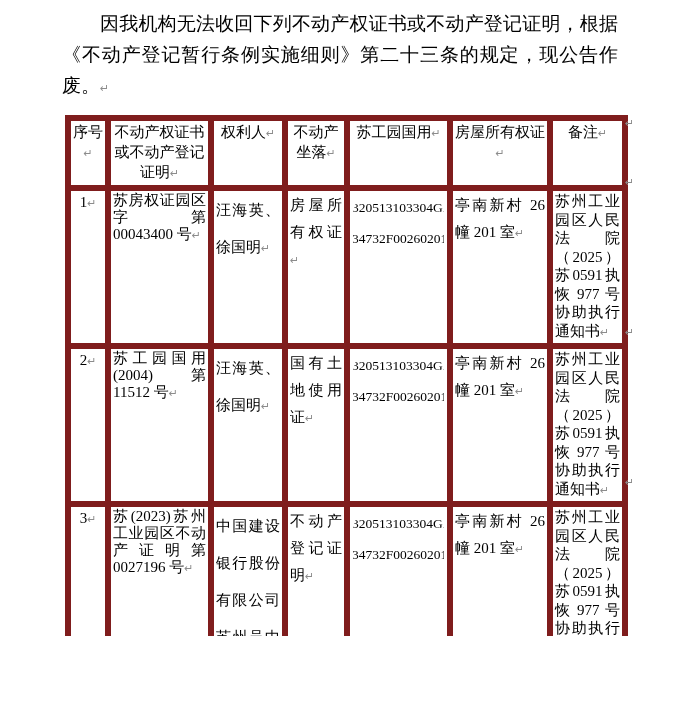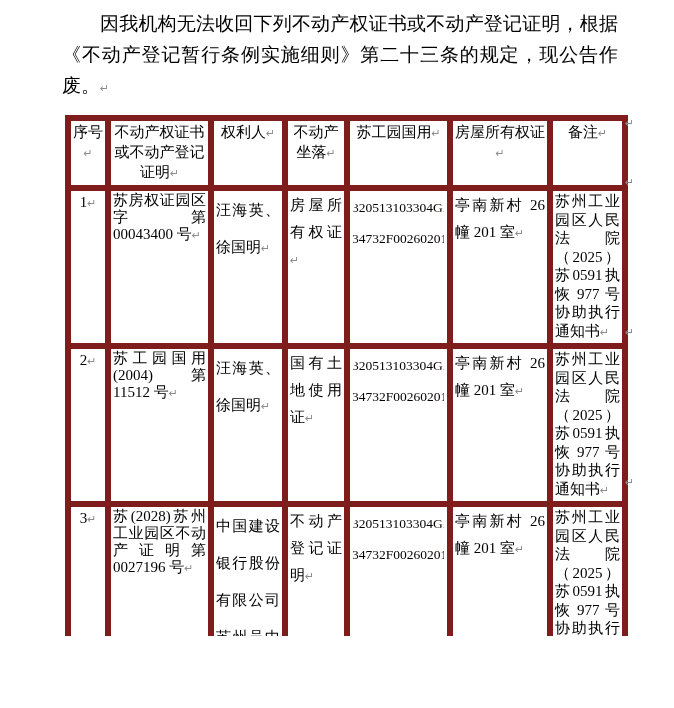--- a/index.html
+++ b/index.html
@@ -121,21 +121,21 @@
         <td class="c-cert"><span>苏工园国用(2004) 第 11512 号</span><span class="pm">↵</span></td>
         <td class="c-owner"><span>汪海英、徐国明</span><span class="pm">↵</span></td>
         <td class="c-type"><span>国有土地使用证</span><span class="pm">↵</span></td>
         <td class="c-unit"><span>320513103304GB
 34732F00260201</span><span class="pm">↵</span></td>
         <td class="c-loc"><span>亭南新村 26 幢 201 室</span><span class="pm">↵</span></td>
         <td class="c-remark"><span>苏州工业园区人民法院（2025）苏0591执恢 977 号协助执行通知书</span><span class="pm">↵</span></td>
       </tr>
       <tr class="datarow">
         <td class="c-no"><span>3</span><span class="pm">↵</span></td>
-        <td class="c-cert"><span>苏(2028)苏州工业园区不动产证明第 0027196 号</span><span class="pm">↵</span></td>
+        <td class="c-cert"><span>苏(2023)苏州工业园区不动产证明第 0027196 号</span><span class="pm">↵</span></td>
         <td class="c-owner"><span>中国建设银行股份有限公司苏州吴中支行</span><span class="pm">↵</span></td>
         <td class="c-type"><span>不动产登记证明</span><span class="pm">↵</span></td>
         <td class="c-unit"><span>320513103304GB
 34732F00260201</span><span class="pm">↵</span></td>
         <td class="c-loc"><span>亭南新村 26 幢 201 室</span><span class="pm">↵</span></td>
         <td class="c-remark"><span>苏州工业园区人民法院（2025）苏0591执恢 977 号协助执行通知书</span><span class="pm">↵</span></td>
       </tr>
     </tbody>
       </table>
     <span class="pm row-end re-hdr">↵</span>

